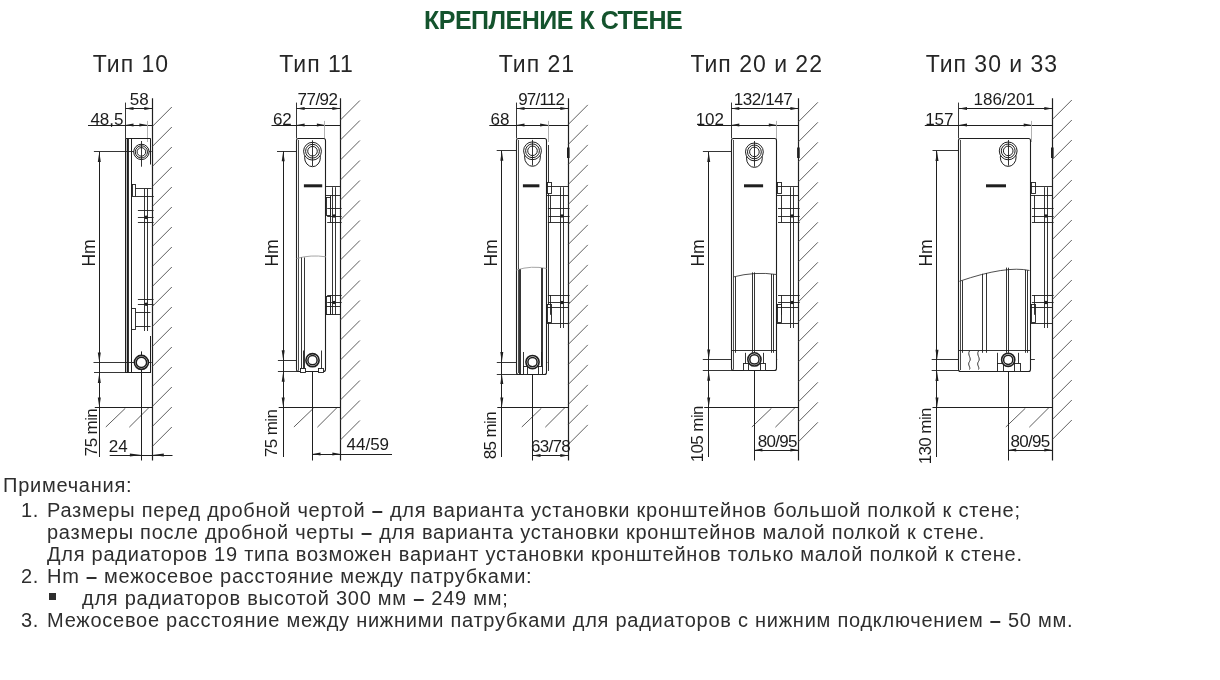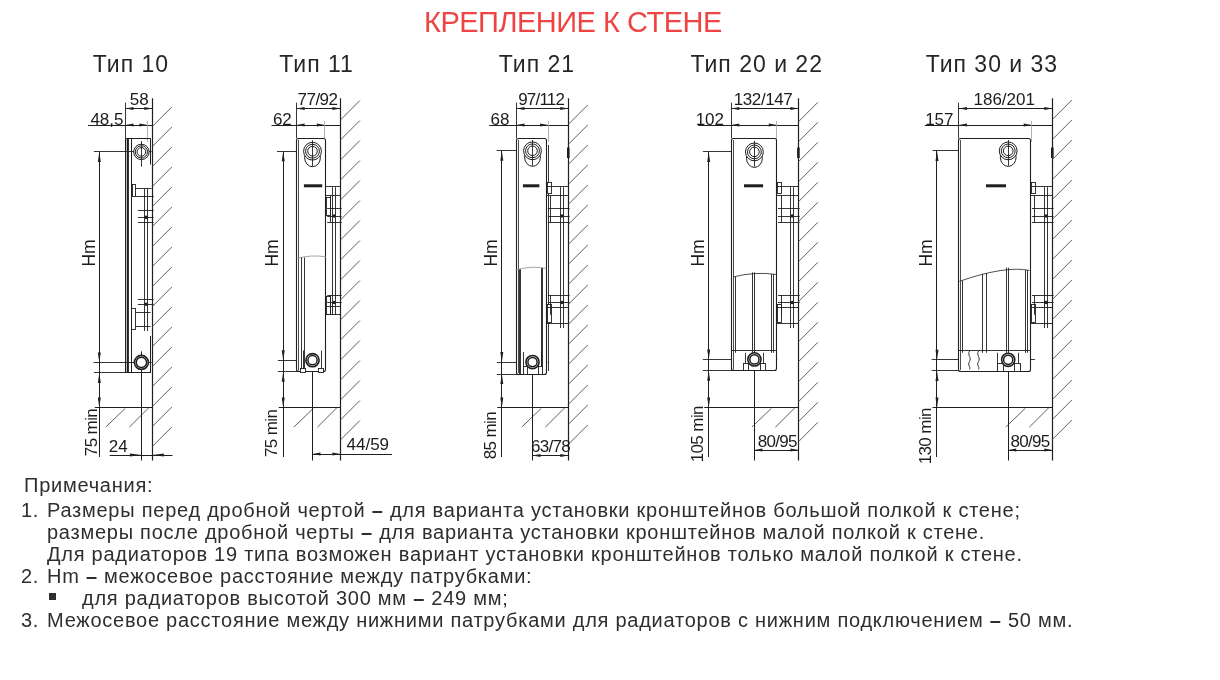--- a/index.html
+++ b/index.html
@@ -1,17 +1,17 @@
 <!DOCTYPE html>
 <html><head><meta charset="utf-8"><style>
 html,body{margin:0;padding:0;background:#ffffff;width:1220px;height:680px;overflow:hidden}
 body{font-family:"Liberation Sans",sans-serif;position:relative}
-#title{position:absolute;left:424px;top:6px;font-size:29px;font-weight:400;color:#ef4444;letter-spacing:-0.5px;white-space:nowrap}
+#title{position:absolute;left:424px;top:6px;font-size:25px;font-weight:700;color:#14532d;letter-spacing:-0.5px;white-space:nowrap}
 #notes{position:absolute;left:0;top:474px;font-size:20px;color:#2e2e2e;line-height:22px;letter-spacing:0.75px;white-space:nowrap}
-#notes .h{padding-left:24px}
+#notes .h{padding-left:3px}
 #notes .t{padding-left:47px;position:relative}
 #notes .m2{margin-top:3px}
 #notes .n{position:absolute;left:21px}
 #notes .b{padding-left:82px;position:relative}
 #notes .sq{position:absolute;left:48.7px;top:6px;width:7.2px;height:7.2px;background:#2e2e2e}
 </style></head>
 <body>
 <div id="title">КРЕПЛЕНИЕ К СТЕНЕ</div>
 <svg width="1220" height="680" viewBox="0 0 1220 680" style="position:absolute;left:0;top:0">
 <text x="131.0" y="72.0" font-size="23" text-anchor="middle" fill="#262626" letter-spacing="1" font-family="Liberation Sans, sans-serif">Тип 10</text>

